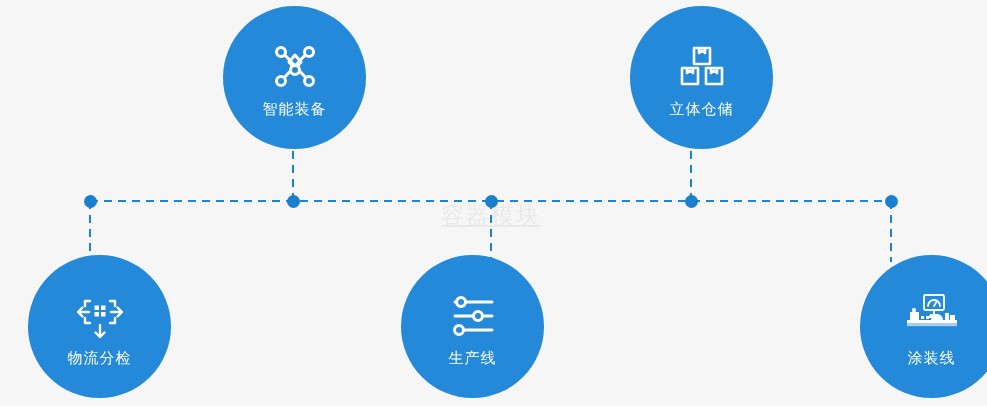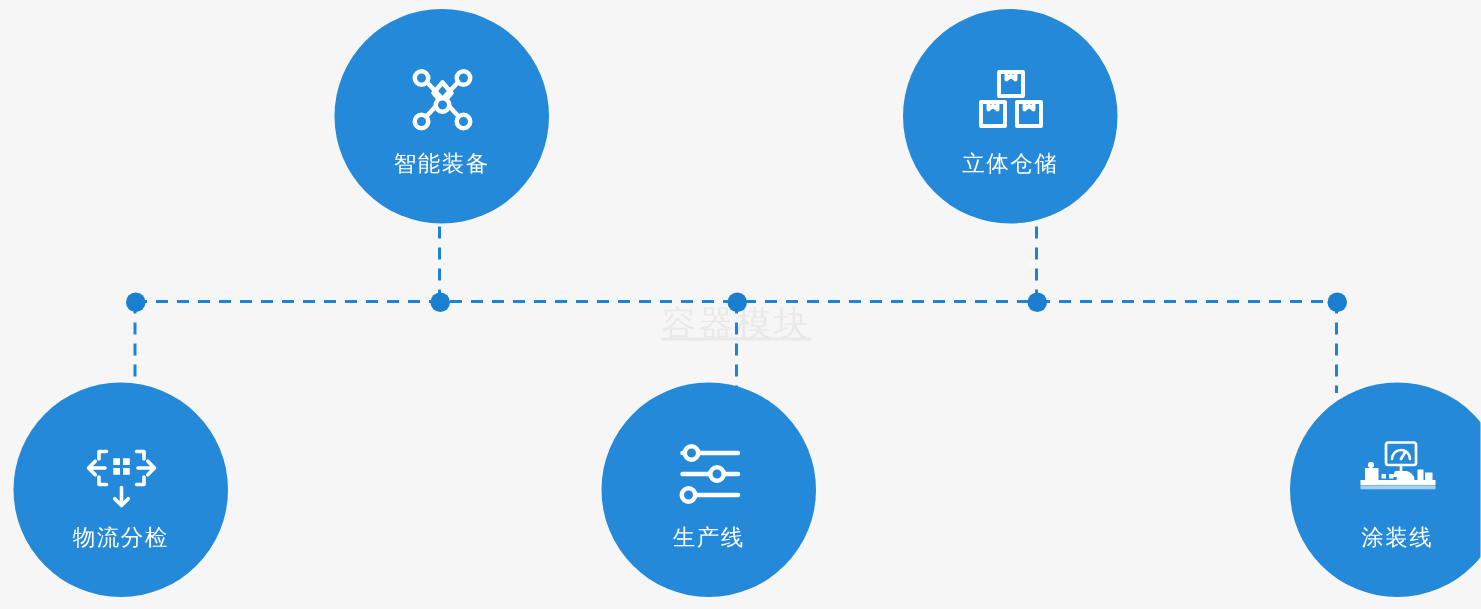--- a/index.html
+++ b/index.html
@@ -116,35 +116,35 @@
         <circle cx="11" cy="10" r="4.5" fill="#2389d8"></circle>
         <circle cx="39" cy="10" r="4.5" fill="#2389d8"></circle>
         <circle cx="11" cy="39" r="4.5" fill="#2389d8"></circle>
         <circle cx="39" cy="39" r="4.5" fill="#2389d8"></circle>
         <circle cx="25" cy="28" r="4.5" fill="#2389d8"></circle>
       </svg>
     </span>
     <span class="node-label">智能装备</span>
   </div>
 
-  <div class="node-circle" style="left:602px; top:6px; width:143px; height:143px;align-items:center;">
+  <div class="node-circle" style="left:630px; top:6px; width:143px; height:143px;align-items:center;">
     <span class="node-icon">
       <svg width="48" height="48" viewBox="0 0 48 48" fill="none" stroke="#ffffff" stroke-width="2.6" stroke-linejoin="round">
         <rect x="16" y="5" width="16" height="16"></rect>
         <path d="M21 5 v5 l3 -2.5 l3 2.5 v-5"></path>
         <rect x="4" y="25" width="16" height="16"></rect>
         <path d="M9 25 v5 l3 -2.5 l3 2.5 v-5"></path>
         <rect x="28" y="25" width="16" height="16"></rect>
         <path d="M33 25 v5 l3 -2.5 l3 2.5 v-5"></path>
       </svg>
     </span>
     <span class="node-label">立体仓储</span>
   </div>
 
-  <div class="node-circle" style="left:9px; top:255px; width:143px; height:143px;">
+  <div class="node-circle" style="left:28px; top:255px; width:143px; height:143px;">
     <span class="node-icon">
       <svg width="50" height="50" viewBox="0 0 50 50" fill="none" stroke="#ffffff" stroke-width="2.4" stroke-linecap="round" stroke-linejoin="round">
         <path d="M15 10 h-5 v5"></path>
         <path d="M35 10 h5 v5"></path>
         <path d="M15 32 h-5 v-5"></path>
         <path d="M35 32 h5 v-5"></path>
         <rect x="19.5" y="14.5" width="4.5" height="4.5" fill="#ffffff" stroke="none"></rect>
         <rect x="26" y="14.5" width="4.5" height="4.5" fill="#ffffff" stroke="none"></rect>
         <rect x="19.5" y="21" width="4.5" height="4.5" fill="#ffffff" stroke="none"></rect>
         <rect x="26" y="21" width="4.5" height="4.5" fill="#ffffff" stroke="none"></rect>

